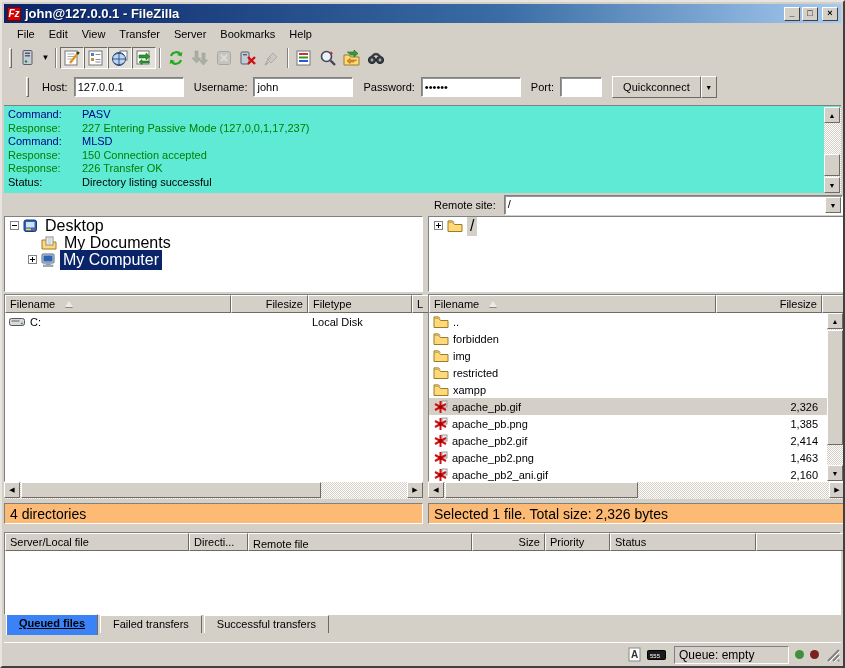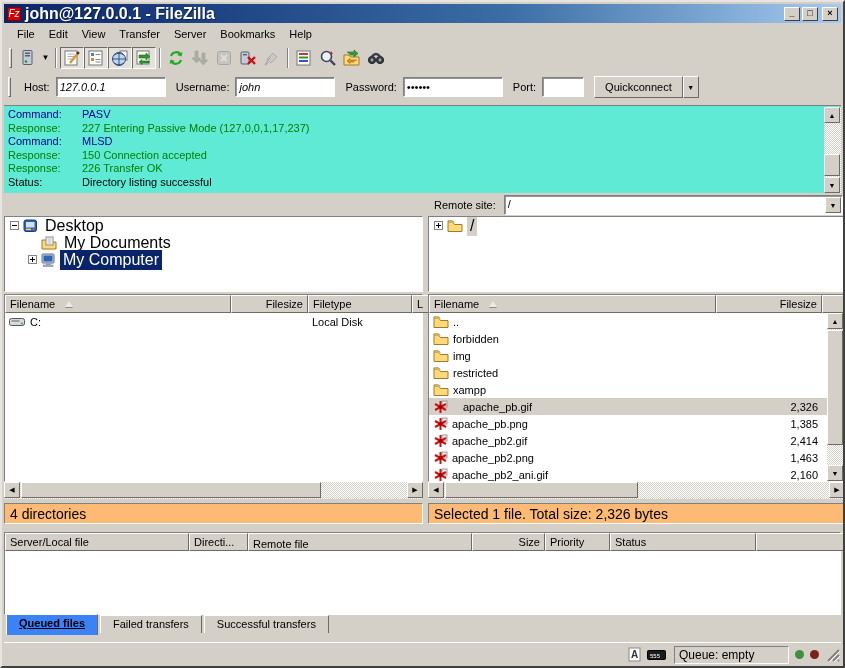--- a/index.html
+++ b/index.html
@@ -8,41 +8,41 @@
        border:2px solid;border-color:#e8e5e0 #404040 #404040 #e8e5e0;overflow:hidden;}
   .abs{position:absolute;}
   
   .raised{background:#d4d0c8;border:1px solid;border-color:#fff #6f6b64 #6f6b64 #fff;}
   .sunken{background:#fff;border:1px solid;border-color:#808080 #fff #fff #808080;
           box-shadow:inset 1px 1px 0 rgba(64,64,64,.55);}
   
   #titlebar{left:2px;top:2px;right:2px;height:19px;
     background:linear-gradient(90deg,#0a246a,#3a6ea5 60%,#a6caf0);
     display:flex;align-items:center;padding:0 3px;color:#fff;}
-  #fzlogo{width:14px;height:14px;background:#d40000;color:#fff;font-weight:normal;font-style:italic;
+  #fzlogo{width:14px;height:14px;background:#d40000;color:#fff;font-weight:bold;font-style:italic;
     font-size:10px;display:flex;align-items:center;justify-content:center;margin-right:4px;border:1px solid #7a0000;}
-  #titletext{font-size:16px;font-weight:bold;flex:1;white-space:nowrap;
+  #titletext{font-size:13px;font-weight:bold;flex:1;white-space:nowrap;
     text-shadow:1px 1px 0 rgba(0,0,0,.4);}
   .tbtn{width:16px;height:14px;font-size:9px;line-height:11px;text-align:center;color:#000;
     background:#d4d0c8;border:1px solid;border-color:#fff #404040 #404040 #fff;margin-left:2px;font-weight:bold;}
   
   #menubar{left:2px;top:21px;right:2px;height:21px;display:flex;align-items:center;padding-left:6px;}
   .menuitem{font-size:11px;padding:2px 7px;color:#000;}
   
   #toolbar{left:2px;top:42px;right:2px;height:27px;display:flex;align-items:center;padding-left:2px;}
   .grip{width:3px;height:20px;margin:0 3px;border:1px solid;border-color:#fff #6f6b64 #6f6b64 #fff;}
   .tb-sep{width:2px;height:20px;margin:0 3px;border-left:1px solid #808080;border-right:1px solid #fff;}
   .tb-btn{width:24px;height:22px;display:flex;align-items:center;justify-content:center;border:1px solid transparent;}
   .tb-btn.pressed{border-color:#6f6b64 #fff #fff #6f6b64;background:#e4e1db;}
   .tb-btn.disabled{opacity:.4;filter:grayscale(85%);}
   .tb-drop{width:13px;height:22px;display:flex;align-items:center;justify-content:center;font-size:8px;}
   
-  #quickbar{left:2px;top:69px;right:2px;height:32px;display:flex;align-items:center;}
+  #quickbar{left:20px;top:69px;right:2px;height:32px;display:flex;align-items:center;}
   .qlabel{font-size:11px;margin:0 6px 0 10px;}
-  .qinput{height:20px;font-size:11px;padding:1px 3px;outline:none;font-style:italic;}
+  .qinput{height:20px;font-size:11px;padding:1px 3px;outline:none;}
   .qbtn{height:22px;font-size:11px;padding:0 10px;}
   
   #log{left:2px;top:103px;right:2px;height:88px;background:#5eead4;
        border-top:1px solid #808080;}
   #logtext{position:absolute;left:0;top:2px;right:18px;bottom:0;overflow:hidden;}
   .logline{display:flex;font-size:11px;line-height:13.5px;white-space:nowrap;}
   .loglabel{width:78px;padding-left:4px;flex:none;}
   
   .sb-v{position:absolute;width:17px;background:repeating-conic-gradient(#fff 0 25%,#d4d0c8 0 50%) 0 0/2px 2px;}
   .sb-h{position:absolute;height:17px;background:repeating-conic-gradient(#fff 0 25%,#d4d0c8 0 50%) 0 0/2px 2px;}
@@ -466,21 +466,21 @@
               <svg width="16" height="13">
                 <path d="M1 3.5 h5 l1.5 2 H15 v7 H1 z" fill="#ffd978" stroke="#9c7c2c"></path>
                 <path d="M1 3.5 v-1.6 h4.6 l1.4 1.6" fill="#ffd978" stroke="#9c7c2c"></path>
               </svg>
             </span>
             <span>xampp</span>
           </div>
           <div class="fcell r" style="width:106px;flex:none;"></div>
         </div>
         <div class="frow" style="background: rgb(212, 208, 200);">
-          <div class="fcell" style="width:287px;flex:none;gap:11px;">
+          <div class="fcell" style="width:287px;flex:none;">
             <span class="ticon">
               <svg width="15" height="14">
                 <rect x="9" y="1" width="5" height="6" fill="#eee" stroke="#999"></rect>
                 <g stroke="#cc1111" stroke-width="2">
                   <line x1="7.5" y1="1" x2="7.5" y2="13"></line>
                   <line x1="2" y1="4" x2="13" y2="10"></line>
                   <line x1="2" y1="10" x2="13" y2="4"></line>
                 </g>
                 <circle cx="7.5" cy="7" r="2" fill="#aa0000"></circle>
               </svg>

